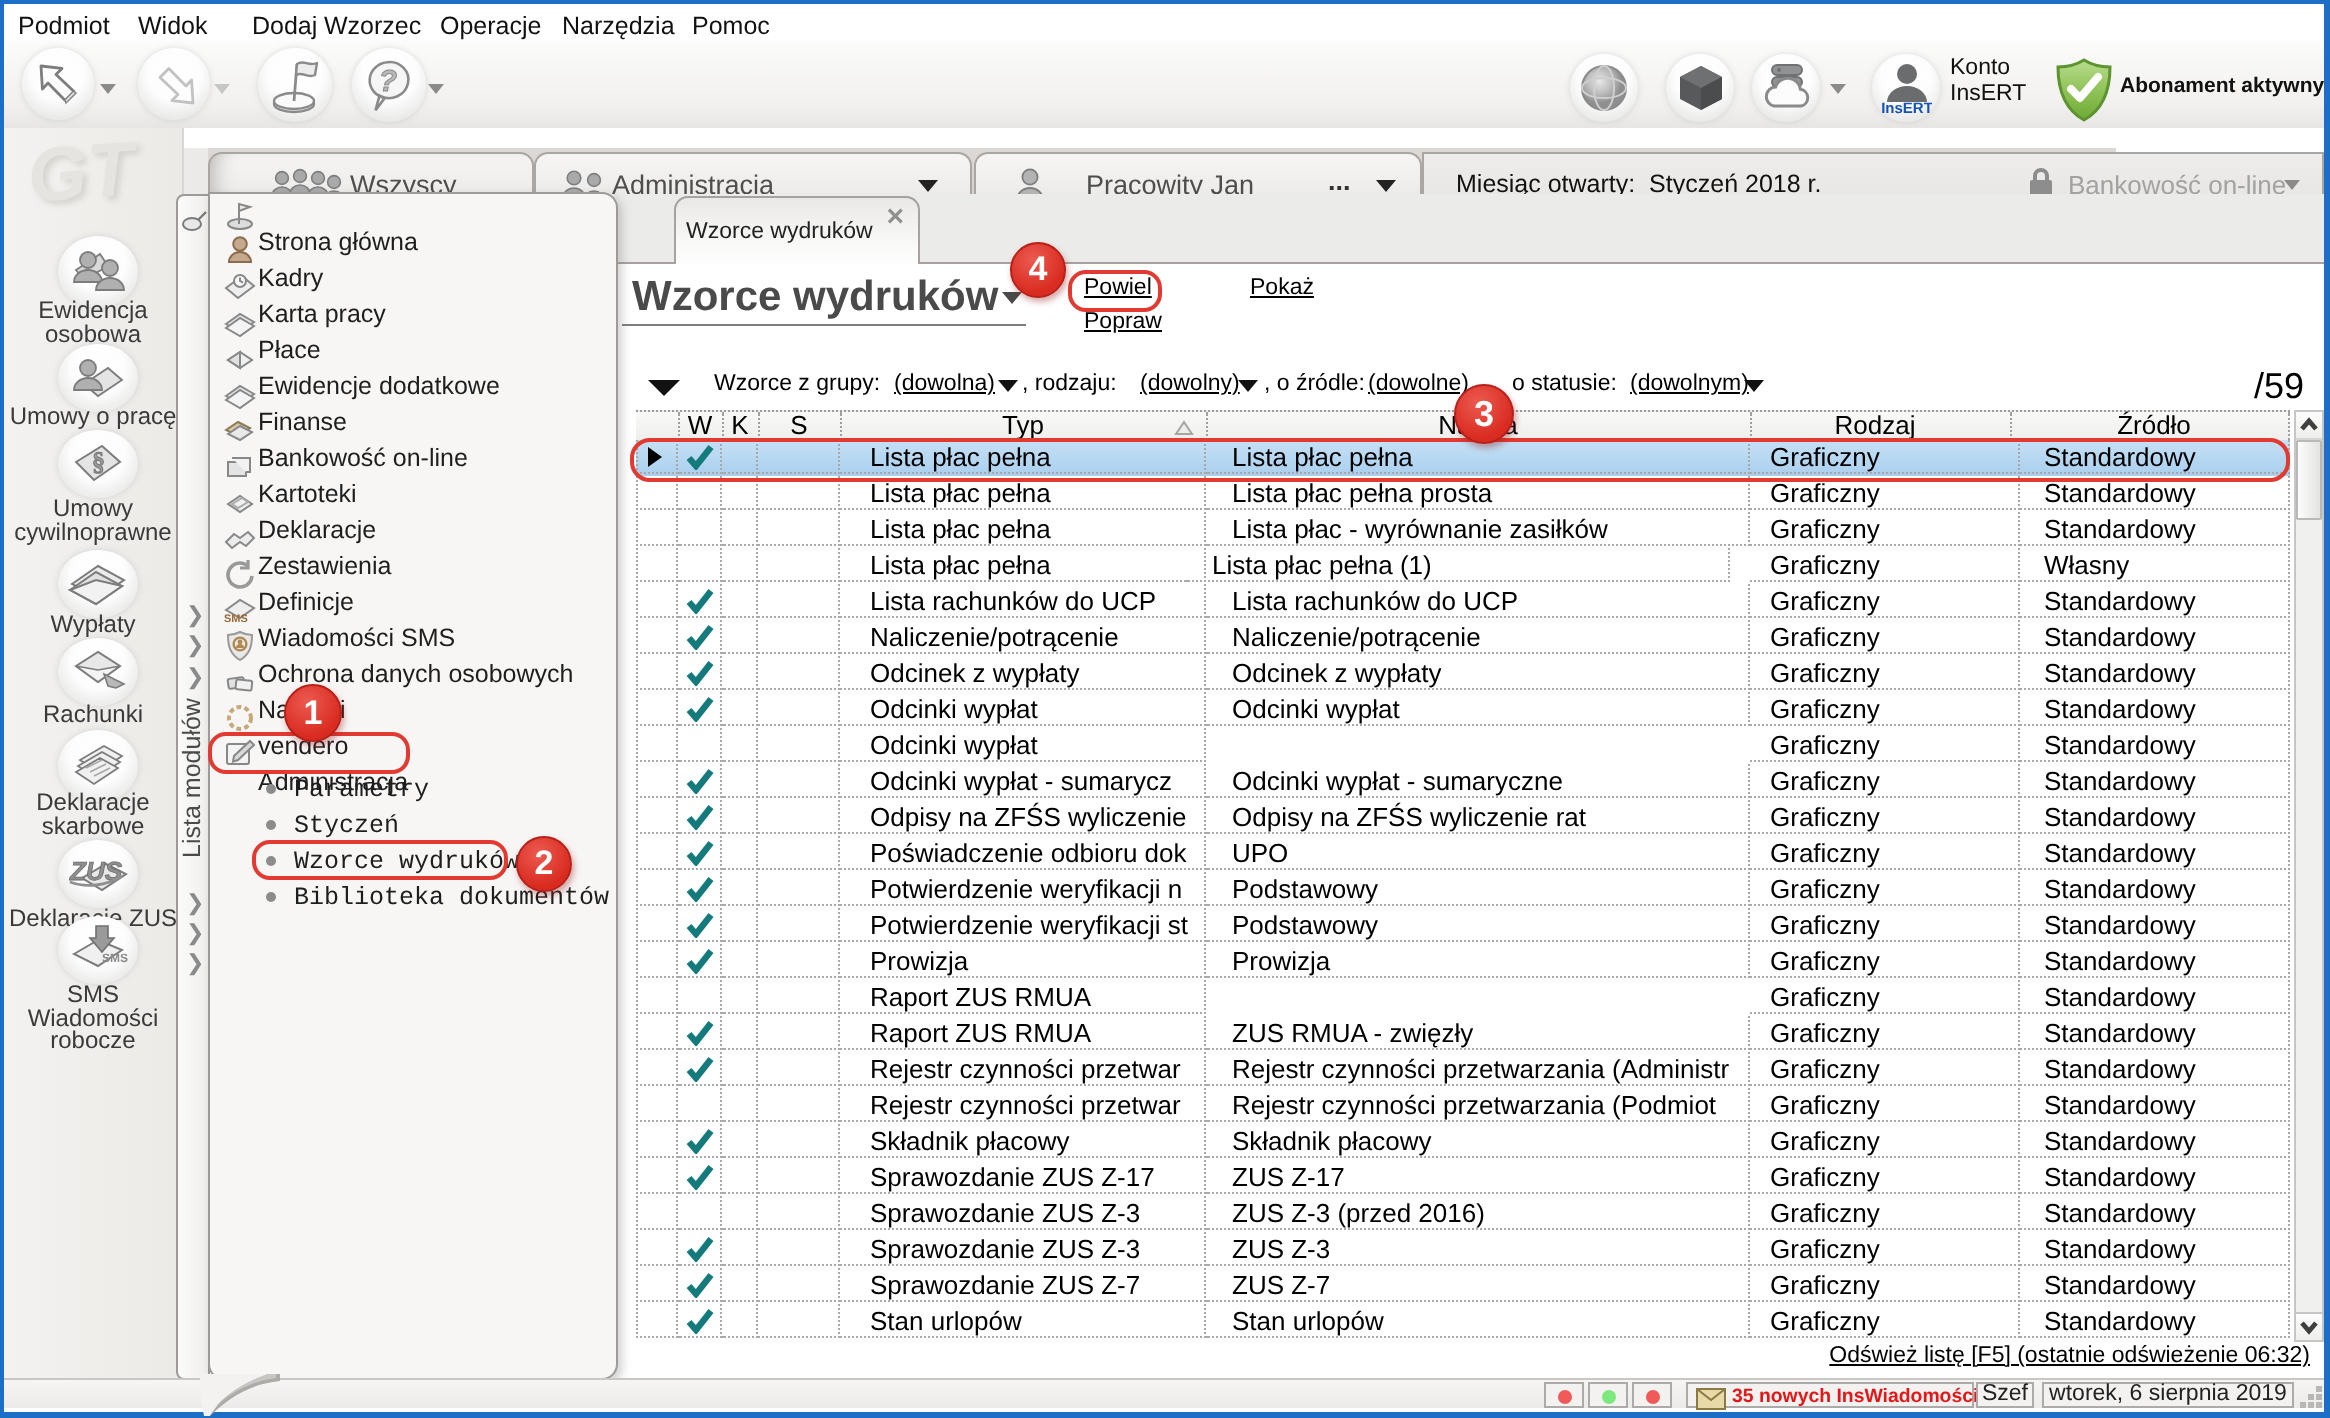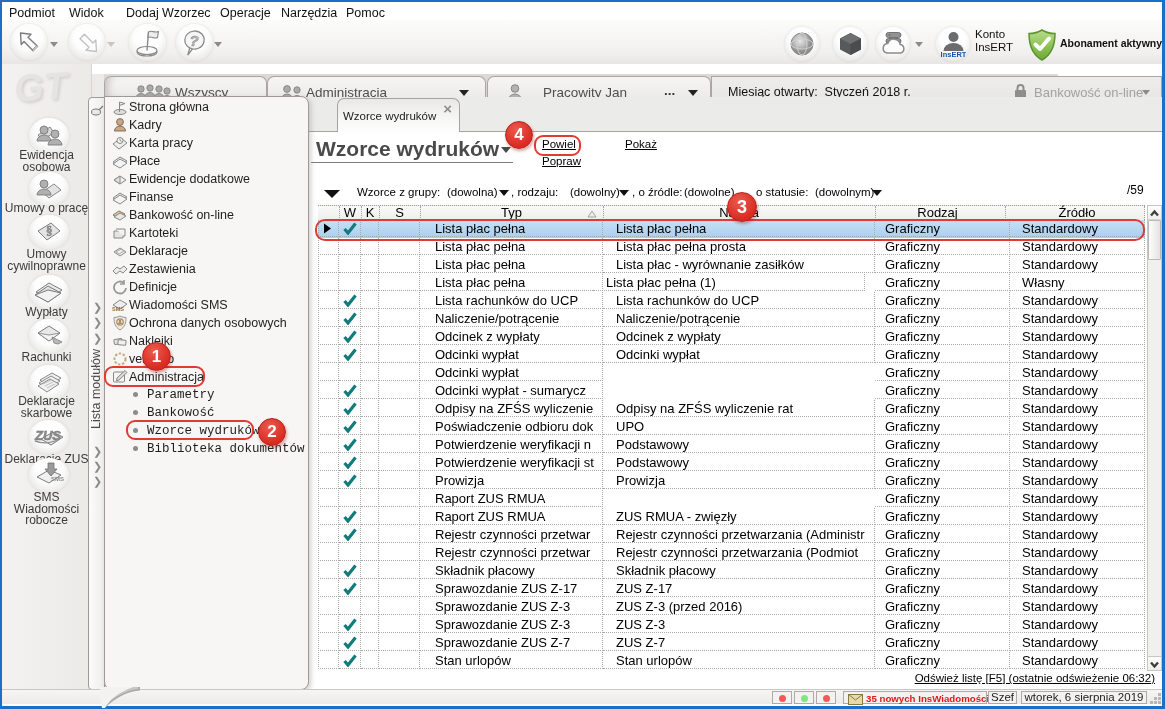--- a/index.html
+++ b/index.html
@@ -24,42 +24,42 @@
   #rightsect{position:absolute;left:709px;top:2px;width:451px;height:31px;background:linear-gradient(#efedec,#e6e4e2);border:1px solid #a9a6a3;border-bottom:none;box-sizing:border-box;}
   
   #sidebar{left:2px;top:64px;width:89px;height:642px;background:linear-gradient(90deg,#f4f2f0,#eceae7);border-right:1px solid #d8d5d2;}
   .sbitem{position:absolute;width:89px;text-align:center;font-size:12px;color:#3a3a3a;line-height:11.5px;}
   #gtmark{position:absolute;left:14px;top:66px;font-size:38px;font-weight:bold;font-style:italic;color:#e5e4e1;text-shadow:2px 2px 3px #d4d2cf;transform:rotate(-4deg);}
   
   #flystrip{left:88px;top:97px;width:17px;height:593px;background:linear-gradient(90deg,#fbfbfa,#efeeec);border:1px solid #9d9a97;border-radius:4px 0 0 4px;box-sizing:border-box;}
   #flypanel{left:104px;top:96px;width:205px;height:594px;background:#f7f6f5;border:1px solid #9d9a97;border-radius:0 8px 8px 8px;box-sizing:border-box;box-shadow:2px 2px 5px rgba(120,120,120,.35);}
   .fitem{position:absolute;left:3px;height:18px;font-size:12.5px;color:#1e1e1e;white-space:nowrap;}
   .fitem .ic{position:absolute;left:4px;top:1px;width:16px;height:16px;}
-  .fitem .tx{position:absolute;left:21px;top:2px;text-align:center;}
+  .fitem .tx{position:absolute;left:21px;top:16px;text-align:center;}
   .subitem{position:absolute;font-size:12.5px;color:#1e1e1e;white-space:nowrap;}
   .subitem .bullet{position:absolute;left:28px;top:6px;width:5px;height:5px;border-radius:50%;background:#8c8c8c;}
   .subitem .tx{position:absolute;left:42px;top:2px;font-family:Liberation Mono, monospace;}
   .chev{position:absolute;left:4px;color:#8a8a8a;font-size:11px;}
   #listamod{position:absolute;left:88px;top:355px;width:17px;height:68px;}
   #listamod span{position:absolute;left:8px;top:34px;transform:translate(-50%,-50%) rotate(-90deg);white-space:nowrap;font-size:12.5px;color:#4a4a4a;}
   
   #curl{left:98px;top:687px;width:42px;height:21px;z-index:40;}
   
   #mainarea{left:309px;top:97px;width:853px;height:592px;background:#fff;}
   #tabband{position:absolute;left:0;top:0;width:853px;height:34px;background:#ebebe9;border-bottom:1px solid #a5a2a0;}
   #wtab{position:absolute;left:28px;top:1px;width:123px;height:34px;background:linear-gradient(#e9e8e7,#f9f9f8 70%,#fdfdfd);border:1px solid #a5a2a0;border-bottom:none;border-radius:7px 7px 0 0;box-sizing:border-box;}
   #wtab .t{position:absolute;left:5px;top:11px;font-size:11.5px;color:#222;}
   #wtab .x{position:absolute;right:7px;top:1px;font-size:15px;font-weight:bold;color:#8f8f8f;}
   #bigheader{position:absolute;left:7px;top:40px;font-size:21px;font-weight:bold;color:#4a4a4a;white-space:nowrap;line-height:24px;}
   #bigheader .caret{display:inline-block;width:0;height:0;border-left:5px solid transparent;border-right:5px solid transparent;border-top:6px solid #4a4a4a;margin-left:2px;vertical-align:3px;}
   #bigunder{position:absolute;left:2px;top:64.5px;width:202px;height:1.5px;background:#7e7e7e;}
   .hlink{position:absolute;font-size:11.5px;color:#000;text-decoration:underline;white-space:nowrap;}
   
   #filterrow{position:absolute;left:0;top:88px;width:853px;height:16px;font-size:11.5px;color:#000;}
-  .flink{}
+  .flink{text-decoration:underline;}
   .fdd{width:0;height:0;border-left:5px solid transparent;border-right:5px solid transparent;border-top:6px solid #111;}
   
   #tbl{position:absolute;left:9px;top:108px;width:827px;}
   #thead{position:absolute;left:0;top:0;width:827px;height:16px;background:linear-gradient(#f9f9f8,#eeeeec);border-top:1px dotted #9c9c9a;border-bottom:1px dotted #9c9c9a;box-sizing:border-box;}
   .hc{position:absolute;top:0;height:14px;border-right:1px dotted #a0a0a0;text-align:center;font-size:13px;color:#000;line-height:14px;}
   .trow{position:absolute;left:0;width:827px;height:18px;}
   .cell{position:absolute;top:0;height:17px;border-right:1px dotted #a9a9a7;border-bottom:1px dotted #a9a9a7;box-sizing:border-box;font-size:13px;color:#000;line-height:17px;white-space:nowrap;overflow:hidden;}
   
   #vsb{position:absolute;left:838px;top:108px;width:15px;height:466px;background:#f0f0ee;border:1px solid #c6c6c4;box-sizing:border-box;}
   .sbarrow{position:absolute;left:0px;width:13px;height:13px;background:linear-gradient(#fdfdfd,#eeeeec);border-bottom:1px solid #d5d5d3;text-align:center;}
@@ -307,21 +307,21 @@
         <span class="fdd" style="position:absolute;left:190px;top:5px"></span>
       <span style="position:absolute;left:202px;top:1px">, rodzaju:</span>
       <span class="flink" style="position:absolute;left:261px;top:1px">(dowolny)</span>
         <span class="fdd" style="position:absolute;left:310px;top:5px"></span>
       <span style="position:absolute;left:323px;top:1px">, o źródle:</span>
       <span class="flink" style="position:absolute;left:375px;top:1px">(dowolne)</span>
       <span style="position:absolute;left:447px;top:1px">o statusie:</span>
       <span class="flink" style="position:absolute;left:506px;top:1px">(dowolnym)</span>
         <span class="fdd" style="position:absolute;left:563px;top:5px"></span>
     </div>
-    <div class="abs" style="left:818px;top:86px;font-size:12px;color:#000">/59</div>
+    <div class="abs" style="left:818px;top:86px;font-size:18px;color:#000">/59</div>
     <div id="tbl">
       <div id="thead">
       <div class="hc" style="left:0;width:21px"></div>
       <div class="hc" style="left:21px;width:22px">W</div>
       <div class="hc" style="left:43px;width:18px">K</div>
       <div class="hc" style="left:61px;width:41px">S</div>
       <div class="hc" style="left:102px;width:183px">Typ<svg style="position:absolute;right:6px;top:4px" width="10" height="8" viewBox="0 0 10 8">
               <path d="M5 1 L9 7 L1 7 Z" fill="#ececea" stroke="#a5a5a3"></path>
             </svg></div>
       <div class="hc" style="left:285px;width:272px">Nazwa</div>
@@ -444,20 +444,21 @@
       <div class="trow" style="top:177px;">
       <div class="cell" style="left:0;width:21px;border-left:1px dotted #a9a9a7"></div>
       <div class="cell" style="left:21px;width:22px">
             <svg style="position:absolute;left:4px;top:2px" width="14" height="13" viewBox="0 0 14 13">
               <path d="M1.5 7 L5 11 L12.5 1.5" fill="none" stroke="#157a7c" stroke-width="3.2"></path>
             </svg>
           </div>
       <div class="cell" style="left:43px;width:18px"></div>
       <div class="cell" style="left:61px;width:41px"></div>
       <div class="cell" style="left:102px;width:183px;padding-left:15px;box-sizing:border-box">Odcinki wypłat - sumarycz</div>
+      <div class="cell" style="left:285px;width:272px;padding-left:13px;box-sizing:border-box">Odcinki wypłat - sumaryczne</div>
       <div class="cell" style="left:557px;width:135px;padding-left:10px;box-sizing:border-box">Graficzny</div>
       <div class="cell" style="left:692px;width:135px;padding-left:12px;box-sizing:border-box">Standardowy</div>
       </div>
       <div class="trow" style="top:195px;">
       <div class="cell" style="left:0;width:21px;border-left:1px dotted #a9a9a7"></div>
       <div class="cell" style="left:21px;width:22px">
             <svg style="position:absolute;left:4px;top:2px" width="14" height="13" viewBox="0 0 14 13">
               <path d="M1.5 7 L5 11 L12.5 1.5" fill="none" stroke="#157a7c" stroke-width="3.2"></path>
             </svg>
           </div>
@@ -790,21 +791,21 @@
           <path d="M5 9 L13 1.5 L15 3.5 L7 11 L4.5 11.8 Z" fill="#d9d9d9" stroke="#888"></path>
         </svg>
         <span class="tx">Administracja</span>
       </div>
     <div class="subitem" style="top:289px">
         <span class="bullet"></span>
         <span class="tx">Parametry</span>
       </div>
     <div class="subitem" style="top:307px">
         <span class="bullet"></span>
-        <span class="tx">Bankowość</span>
+        <span class="tx">Styczeń</span>
       </div>
     <div class="subitem" style="top:325px">
         <span class="bullet"></span>
         <span class="tx">Wzorce wydruków</span>
       </div>
     <div class="subitem" style="top:343px">
         <span class="bullet"></span>
         <span class="tx">Biblioteka dokumentów</span>
       </div>
   </div>

